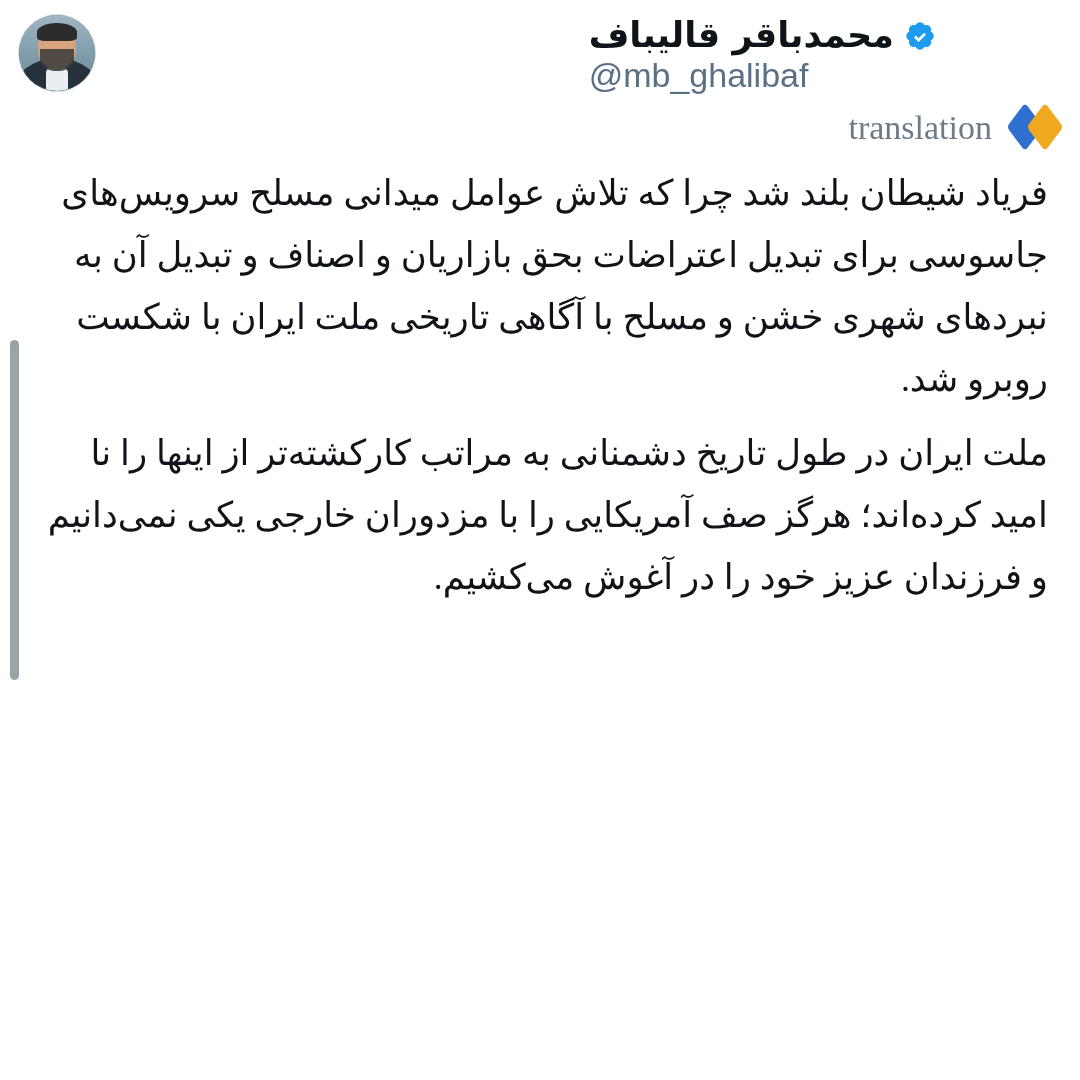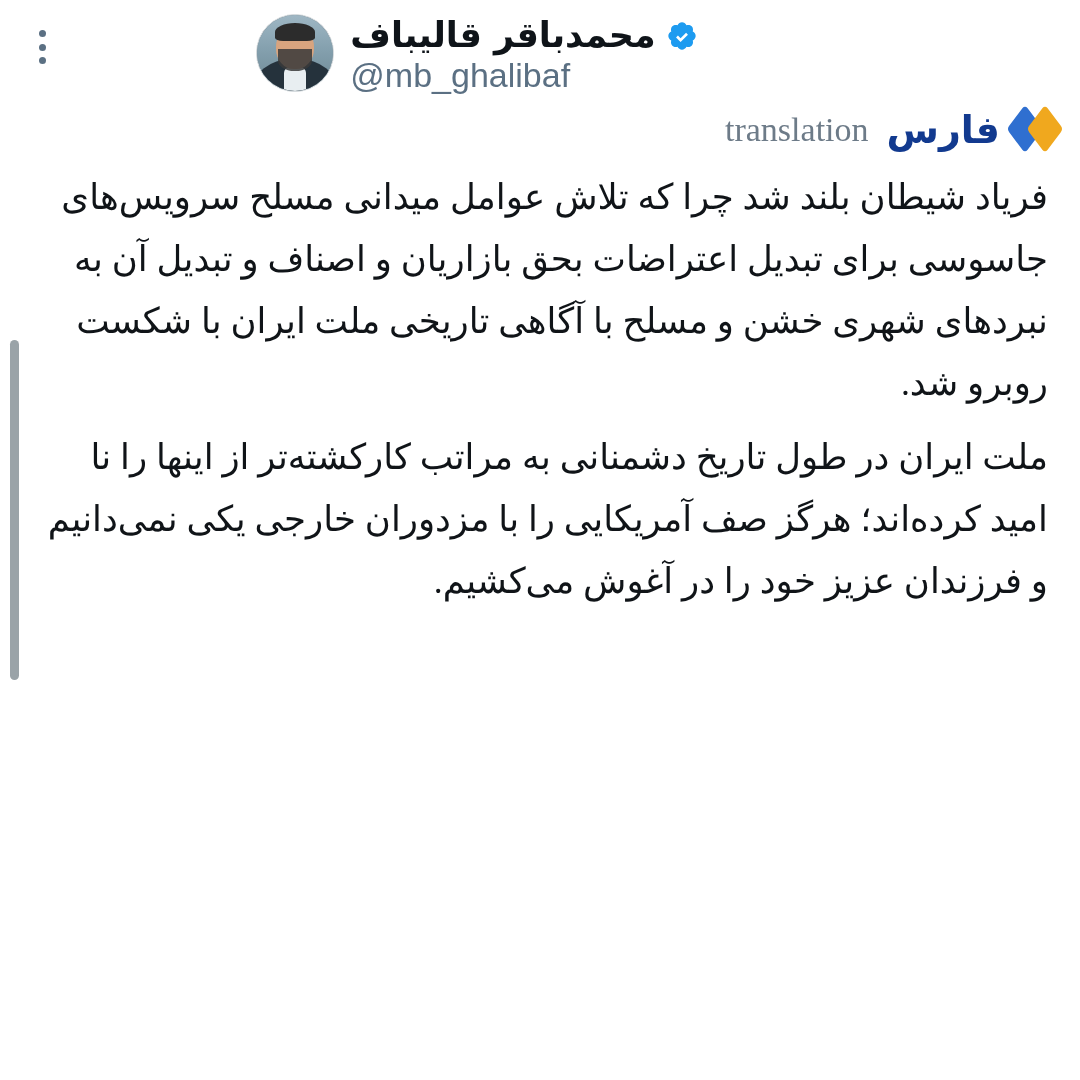--- a/index.html
+++ b/index.html
@@ -22,21 +22,21 @@
     box-sizing: border-box;
     padding: 14px 18px 0 18px;
     background: #ffffff;
   }
 
   
   .tweet-header {
     display: flex;
     flex-direction: row-reverse;
     align-items: flex-start;
-    justify-content: center;
+    justify-content: space-between;
     gap: 16px;
     padding-right: 126px;
   }
 
   .avatar {
     width: 78px;
     height: 78px;
     border-radius: 50%;
     overflow: hidden;
     flex: 0 0 auto;
@@ -272,21 +272,20 @@
           <path fill="#1d9bf0" d="M22.25 12c0-1.43-.88-2.67-2.19-3.34.46-1.39.2-2.9-.81-3.91s-2.52-1.27-3.91-.81C14.67 2.63 13.43 1.75 12 1.75s-2.67.88-3.34 2.19c-1.39-.46-2.9-.2-3.91.81s-1.27 2.52-.81 3.91C2.63 9.33 1.75 10.57 1.75 12s.88 2.67 2.19 3.34c-.46 1.39-.2 2.9.81 3.91s2.52 1.27 3.91.81c.67 1.31 1.91 2.19 3.34 2.19s2.67-.88 3.34-2.19c1.39.46 2.9.2 3.91-.81s1.27-2.52.81-3.91c1.31-.67 2.19-1.91 2.19-3.34z"></path>
           <path fill="#ffffff" d="M10.93 16.52l-3.4-3.4 1.42-1.42 1.98 1.99 4.12-4.12 1.42 1.41-5.54 5.54z"></path>
         </svg>
       </div>
       <div class="handle">@mb_ghalibaf</div>
     </div>
   </div>
 
   <div class="translation-row">
     <div class="brand-logo">
-      <span class="brand-text">فارس</span>
       <span class="brand-mark">
         <span class="d-blue"></span>
         <span class="d-gold"></span>
       </span>
     </div>
     <div class="translation-label">translation</div>
   </div>
 
   <div class="tweet-body">
     <p>فریاد شیطان بلند شد چرا که تلاش عوامل میدانی مسلح سرویس‌های جاسوسی برای تبدیل اعتراضات بحق بازاریان و اصناف و تبدیل آن به نبردهای شهری خشن و مسلح با آگاهی تاریخی ملت ایران با شکست روبرو شد.</p>

